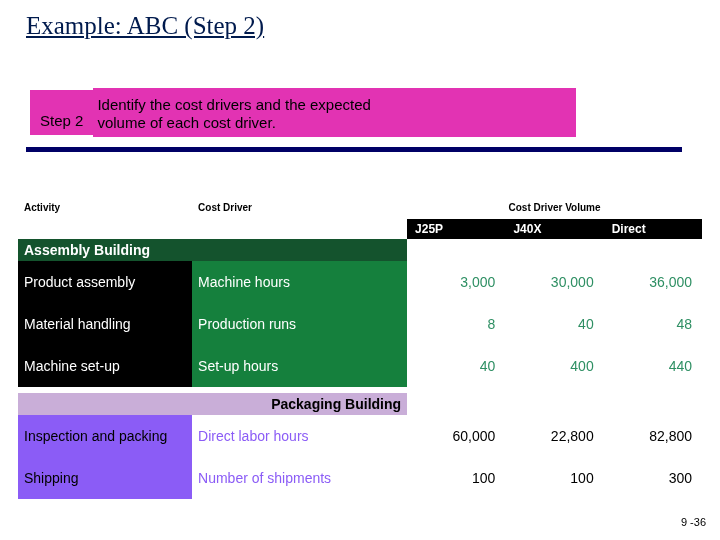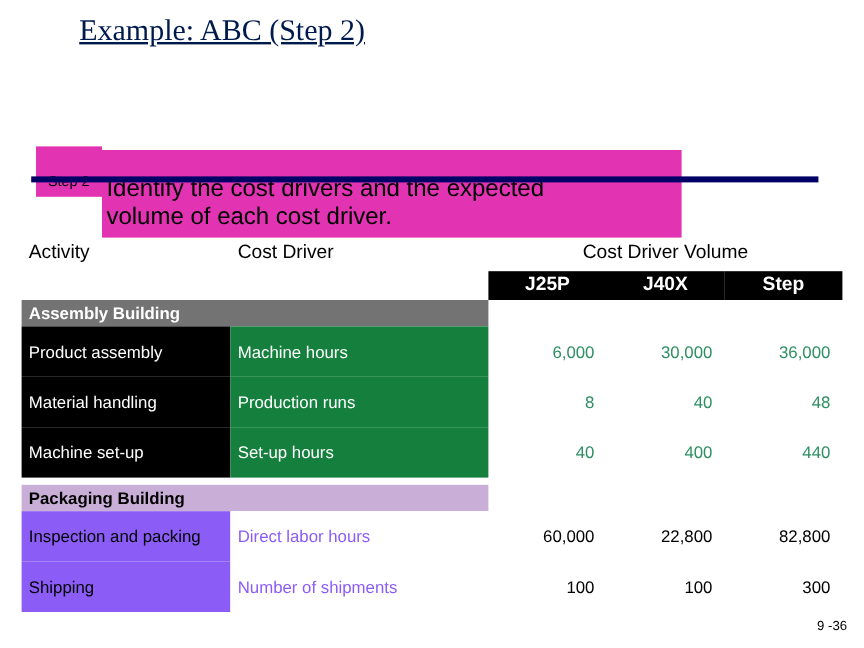--- a/index.html
+++ b/index.html
@@ -11,44 +11,42 @@
     position: relative;
   }
   .title {
     position: absolute;
     left: 26px;
     top: 12px;
     font-size: 25px;
     color: #001a4d;
     text-decoration: underline;
     font-family: "Times New Roman", serif;
-    margin-left: 40px;
   }
   .step-row {
     position: absolute;
     left: 30px;
     top: 88px;
     display: flex;
     align-items: center;
   }
   .step-label {
     background: #e233b3;
     padding: 22px 10px 6px 10px;
-    font-size: 12px;
+    font-size: 15px;
     color: #000;
     white-space: nowrap;
   }
   .step-desc {
     background: #e233b3;
-    padding: 20px 6px 5px 4px;
-    font-size: 20px;
+    padding: 8px 6px 5px 4px;
+    font-size: 15px;
     color: #000;
     line-height: 1.2;
     width: 483px;
-    margin-top: 37px;
   }
   .rule {
     position: absolute;
     left: 26px;
     top: 147px;
     width: 656px;
     height: 5px;
     background: #000066;
   }
   .tbl {
@@ -58,41 +56,42 @@
     width: 684px;
     font-size: 14px;
     border-collapse: collapse;
   }
   .tbl th, .tbl td {
     text-align: left;
     padding: 2px 6px;
   }
   .hdr th {
     color: #000;
-    font-weight: normal;
-    font-size: 16px;
+    font-weight: bold;
+    font-size: 10px;
     padding-bottom: 6px;
   }
   .subhdr td {
     background: #000;
     color: #fff;
     font-weight: bold;
-    text-align: center;
+    text-align: left;
     padding: 3px 8px;
-    font-size: 16px;
+    font-size: 12px;
   }
   .building-row td {
-    background: #737373;
+    background: #14532d;
     color: #fff;
     font-weight: bold;
     padding: 3px 6px;
   }
   .building-row.pkg td {
     background: #c9aed8;
     color: #000;
+    text-align: right;
   }
   .data-row td.act {
     background: #000;
     color: #fff;
     padding: 13px 6px;
   }
   .data-row td.drv {
     background: #15803d;
     color: #fff;
     padding: 3px 6px;
@@ -145,32 +144,32 @@
       <tr class="hdr">
     <th class="col-act">Activity</th>
     <th class="col-drv">Cost Driver</th>
     <th colspan="3" style="text-align:center">Cost Driver Volume</th>
   </tr>
   <tr class="subhdr">
     <td style="background:transparent"></td>
     <td style="background:transparent"></td>
     <td class="col-n">J25P</td>
     <td class="col-n">J40X</td>
-    <td class="col-n">Step</td>
+    <td class="col-n">Direct</td>
   </tr>
   <tr class="building-row">
     <td colspan="2">Assembly  Building</td>
     <td style="background:transparent"></td>
         <td style="background:transparent"></td>
         <td style="background:transparent"></td>
   </tr>
   <tr class="data-row">
     <td class="act">Product assembly</td>
     <td class="drv">Machine hours</td>
-    <td class="num">6,000</td>
+    <td class="num">3,000</td>
     <td class="num">30,000</td>
     <td class="num">36,000</td>
   </tr>
   <tr class="data-row">
     <td class="act">Material handling</td>
     <td class="drv">Production runs</td>
     <td class="num">8</td>
     <td class="num">40</td>
     <td class="num">48</td>
   </tr>

